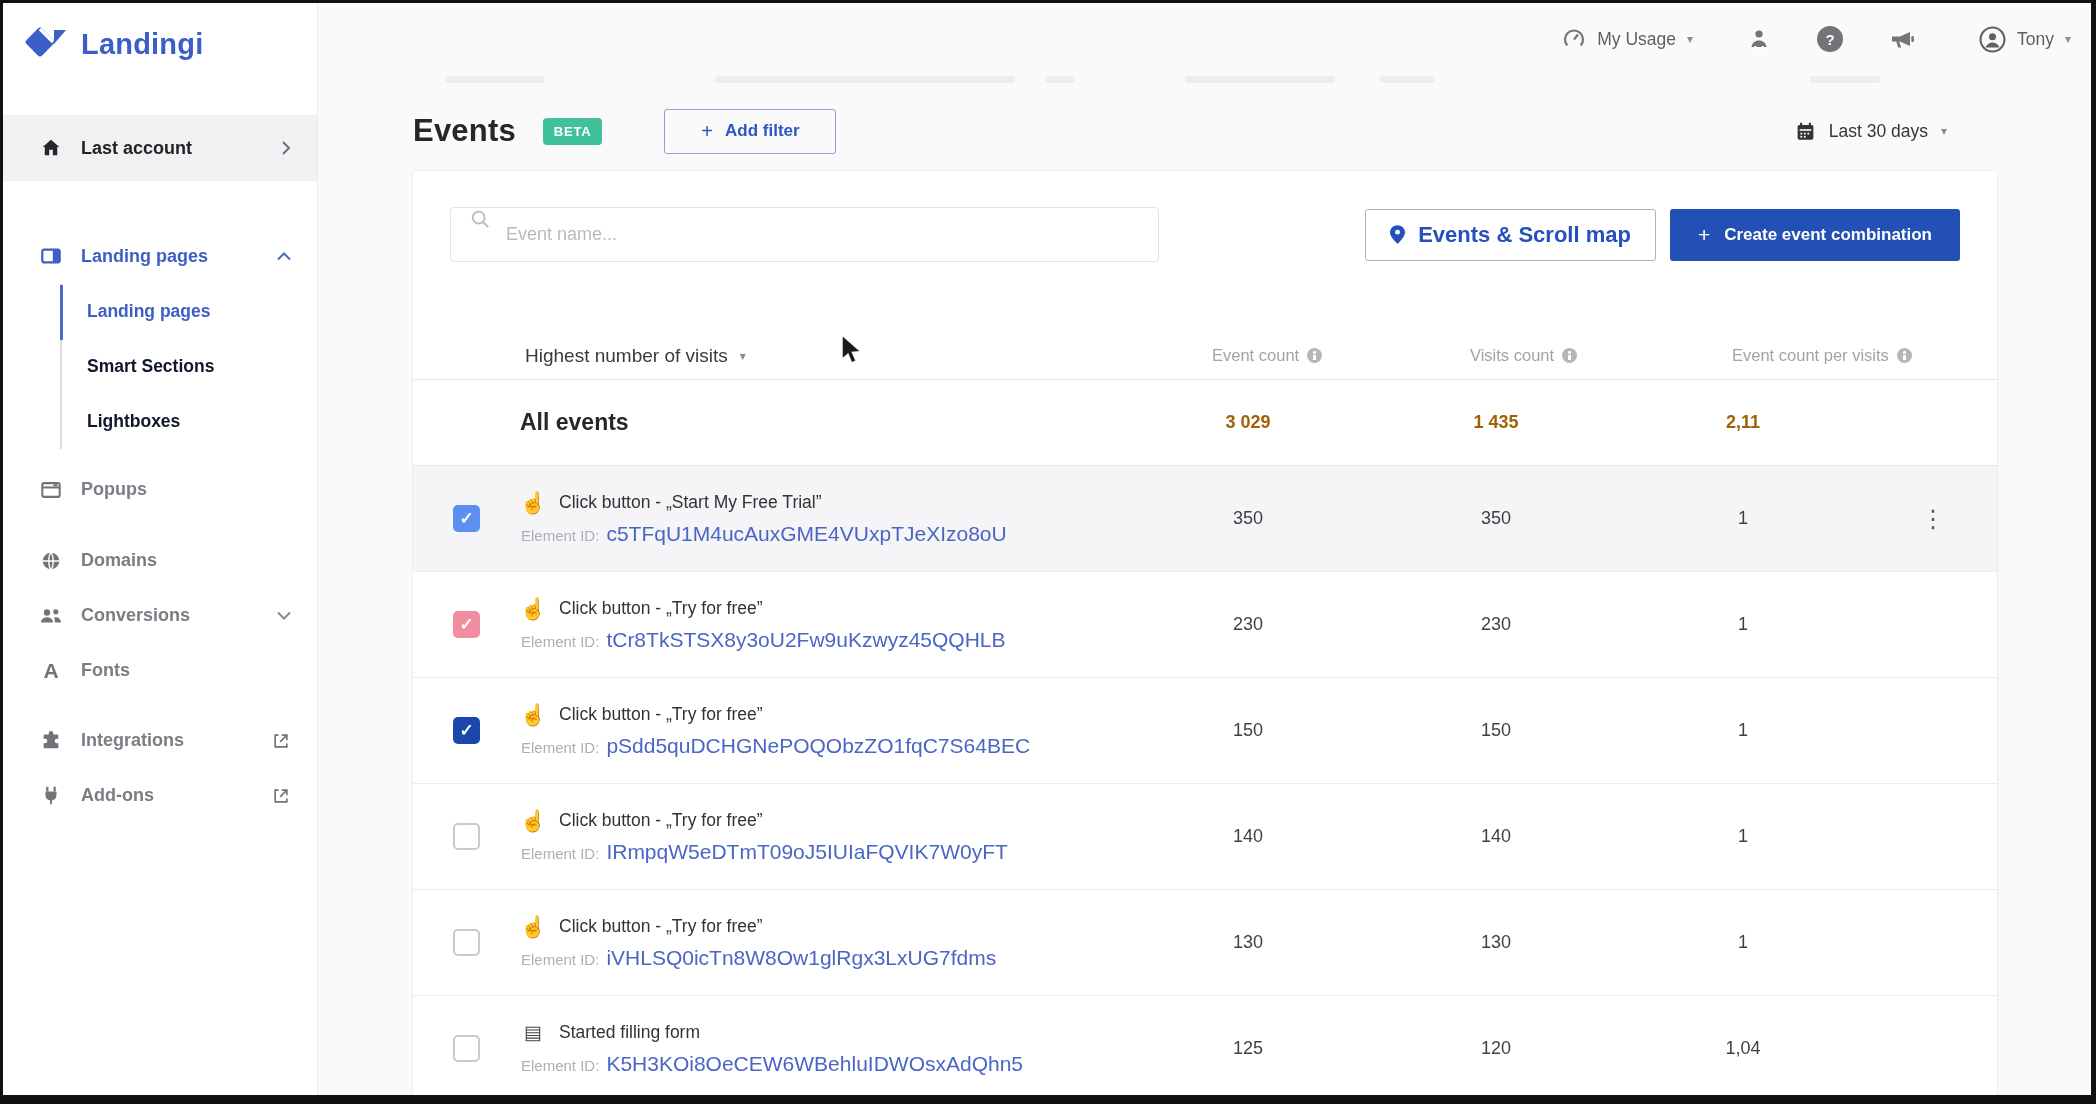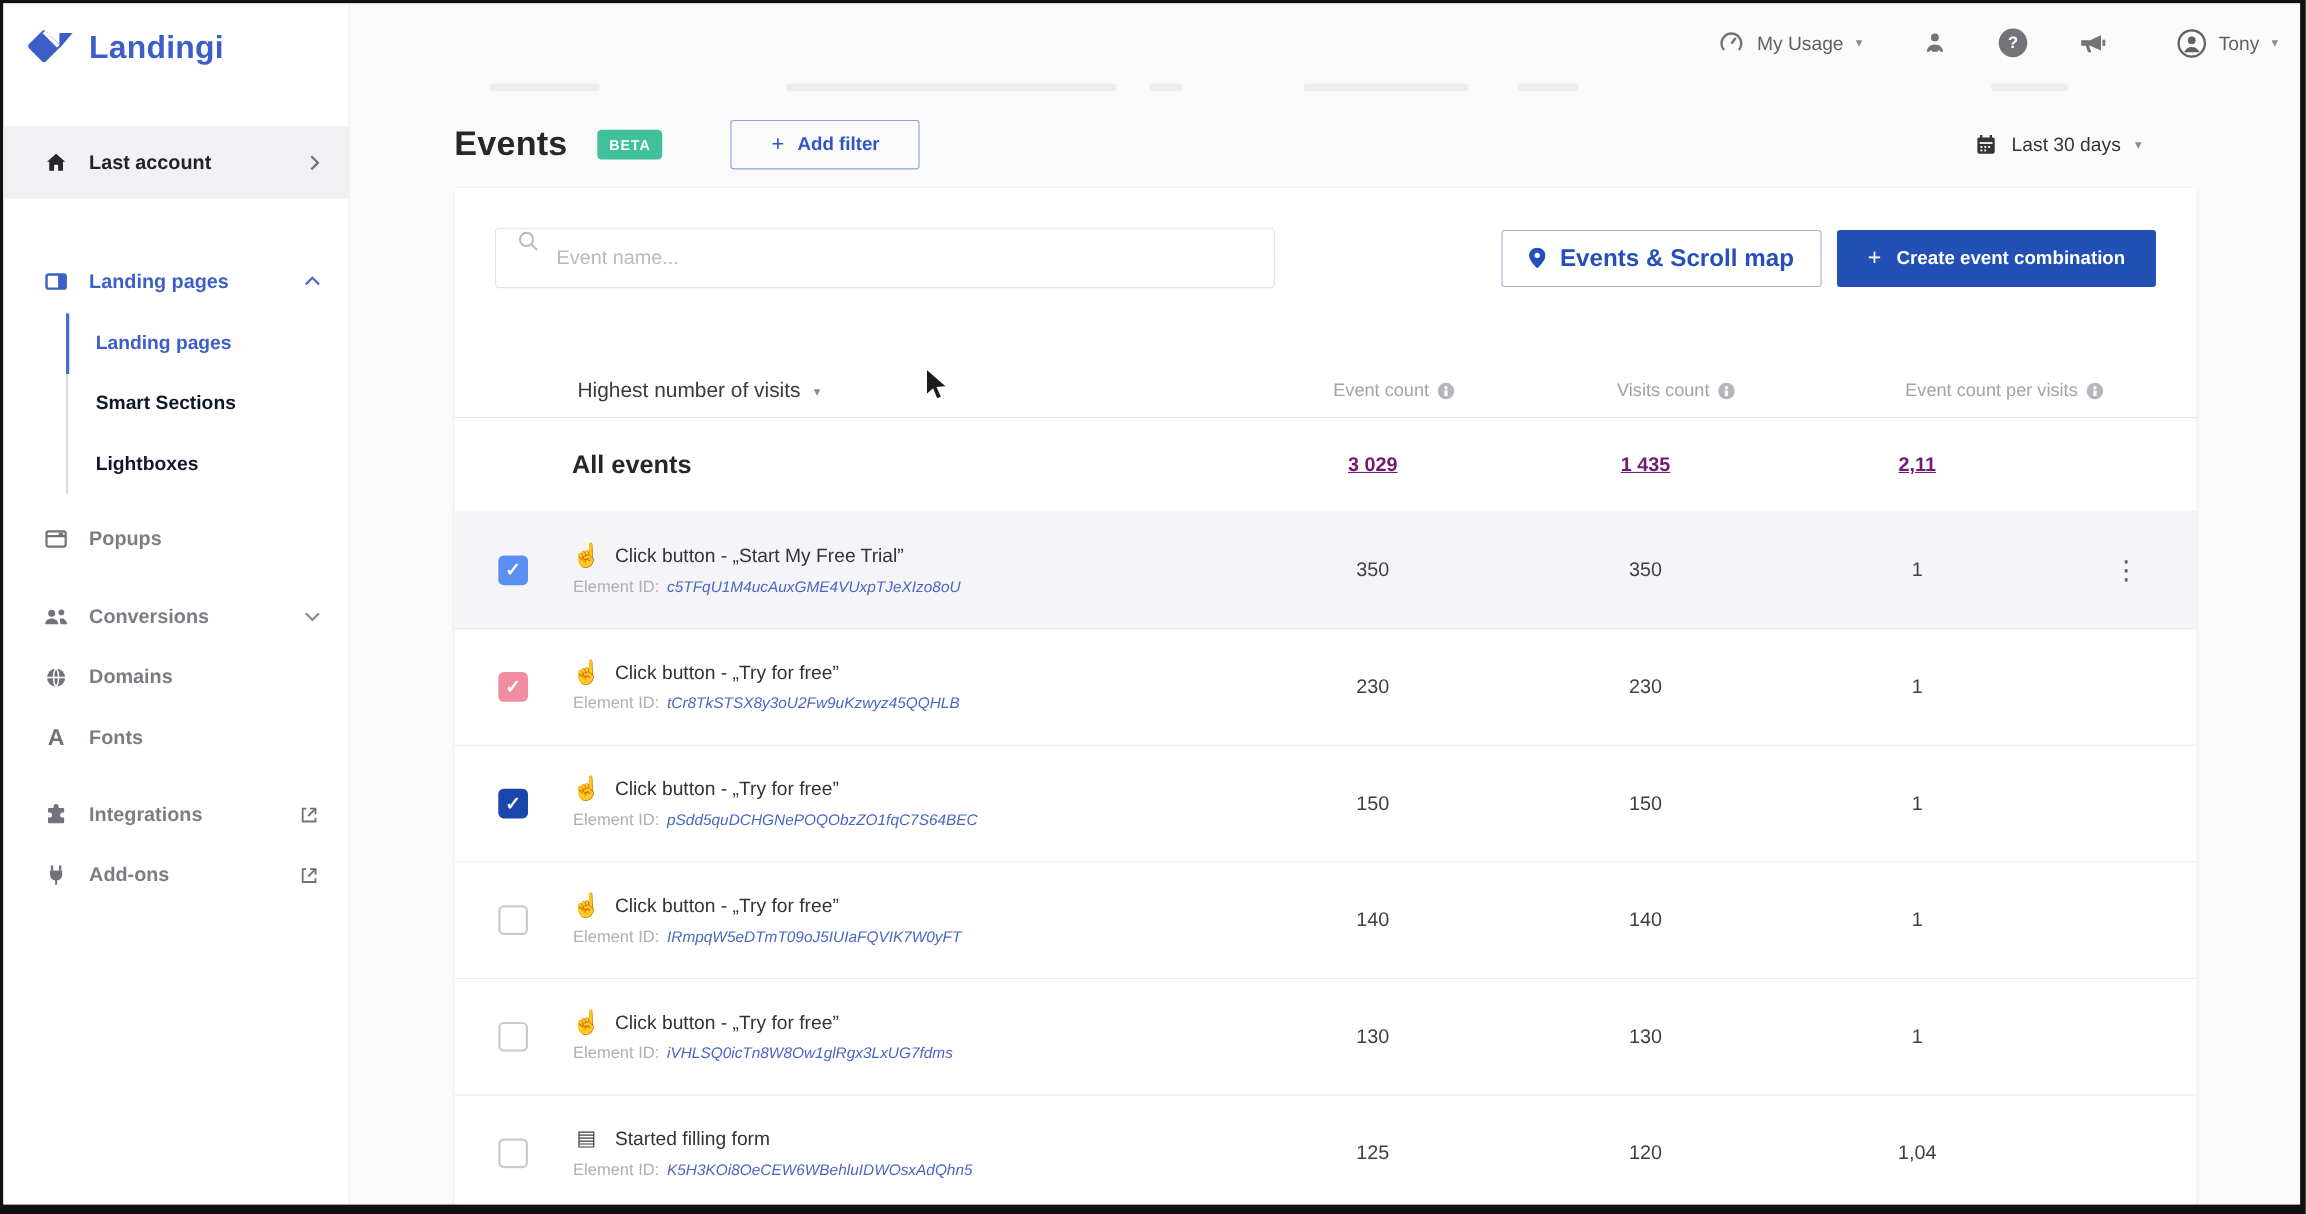--- a/index.html
+++ b/index.html
@@ -88,40 +88,40 @@
   .colhead { position:absolute; display:flex; align-items:center; gap:8px; color:#a2a2aa; font-size:16.5px; }
   .colhead.c1 { left:799px; } .colhead.c2 { left:1057px; } .colhead.c3 { left:1319px; }
   .info-i { position:relative; width:15px; height:15px; border-radius:50%; background:#b5b5bc; flex:none; }
   .info-i::before { content:""; position:absolute; left:6.2px; top:3px; width:2.6px; height:2.6px; background:#fff; border-radius:50%; }
   .info-i::after  { content:""; position:absolute; left:6.2px; top:6.6px; width:2.6px; height:5.4px; background:#fff; }
 
   .trow { display:grid; grid-template-columns:64px 1fr 200px 248px 248px 82px; align-items:center;
           padding:0 37px; }
   .all-events { height:86px; border-bottom:1px solid #e6e6e9; }
   .all-events .name-lbl { padding-left:6px; font-size:23px; font-weight:700; color:#26262b; }
-  .all-events .cell-num { font-weight:700; color:#701a75;text-decoration:underline; }
+  .all-events .cell-num { font-weight:700; color:#a16207; }
   .event-row { height:106px; border-bottom:1px solid #ececef; }
   .event-row.highlighted { background:#f5f5f7; }
   .cell-num { text-align:center; font-size:18px; color:#3f3f45; }
   .cell-ec { padding-right:68px; } .cell-vc { padding-right:20px; } .cell-pv { padding-right:22px; }
   .cell-menu { text-align:center; padding-left:28px; }
   .kebab { font-size:24px; color:#5a5a61; cursor:pointer; line-height:1; }
   .cell-cbx { justify-self:start; margin-left:3px; }
   .checkbox { width:27px; height:27px; border-radius:5px; display:flex; align-items:center;
               justify-content:center; cursor:pointer; }
   .checkbox.unchecked { border:2px solid #c9c9cf; background:#fff; }
   .checkbox .mark { color:#fff; font-size:17px; font-weight:700; line-height:1; }
   .cell-name { padding-left:6px; }
   .nameline { display:flex; align-items:center; gap:13px; }
   .ev-icon { width:26px; text-align:center; font-size:21px; color:#3f3f45; line-height:1; }
   .ev-icon.icon-form { font-size:19px; }
   .ev-name { font-size:17.5px; color:#323237; }
   .idline { margin-top:9px; display:flex; align-items:baseline; gap:7px; padding-left:1px; }
   .id-label { font-size:15px; color:#aeaeb5; }
-  .id-link { font-size:14px; font-style:italic; color:#4a66c4; text-decoration:none; cursor:pointer;text-align:center; }
+  .id-link { font-size:21px; color:#4a66c4; text-decoration:none; cursor:pointer;text-align:center; }
 
   .cursor-svg { position:absolute; left:522px; top:330px; z-index:50; pointer-events:none; }
 </style>
 </head>
 <body>
 
 <div class="screen">
 <div class="viewport">
 
   <aside class="sidebar">
@@ -177,42 +177,42 @@
                 <path d="M2.5 9.2h19" stroke="#72727a" stroke-width="2.2"></path>
                 <rect x="14.5" y="5.8" width="4.6" height="2.2" fill="#72727a"></rect>
               </svg>
         </span>
         <span class="lbl">Popups</span>
       </div>
 
       <div class="spacer16"></div>
       <div class="nav-item">
         <span class="icon-cell">
+          <svg width="22" height="22" viewBox="0 0 24 24">
+                <circle cx="12" cy="12" r="9" fill="#72727a"></circle>
+                <path d="M3 12h18M12 3c3.2 2.6 3.2 15.4 0 18M12 3c-3.2 2.6-3.2 15.4 0 18" stroke="#fff" stroke-width="1.5" fill="none"></path>
+              </svg>
+        </span>
+        <span class="lbl">Domains</span>
+      </div>
+      <div class="nav-item">
+        <span class="icon-cell">
           <svg width="24" height="20" viewBox="0 0 24 20">
                 <circle cx="8" cy="6.5" r="3.2" fill="#72727a"></circle>
                 <circle cx="16.8" cy="5.8" r="2.6" fill="#72727a"></circle>
                 <path d="M2 16.5c0-3.2 2.7-5.3 6-5.3s6 2.1 6 5.3z" fill="#72727a"></path>
                 <path d="M15.2 11.6c3-.9 6.3.6 6.8 4.9h-6z" fill="#72727a"></path>
               </svg>
         </span>
         <span class="lbl">Conversions</span>
         <span class="right">
           <svg width="14" height="9" viewBox="0 0 14 9">
                 <path d="M1 1.5 7 7.5 13 1.5" stroke="#8a8a92" stroke-width="2" fill="none"></path>
               </svg>
         </span>
-      </div>
-      <div class="nav-item">
-        <span class="icon-cell">
-          <svg width="22" height="22" viewBox="0 0 24 24">
-                <circle cx="12" cy="12" r="9" fill="#72727a"></circle>
-                <path d="M3 12h18M12 3c3.2 2.6 3.2 15.4 0 18M12 3c-3.2 2.6-3.2 15.4 0 18" stroke="#fff" stroke-width="1.5" fill="none"></path>
-              </svg>
-        </span>
-        <span class="lbl">Domains</span>
       </div>
       <div class="nav-item">
         <span class="icon-cell">
           <span class="fonts-glyph">A</span>
         </span>
         <span class="lbl">Fonts</span>
       </div>
 
       <div class="spacer15"></div>
       <div class="nav-item">

